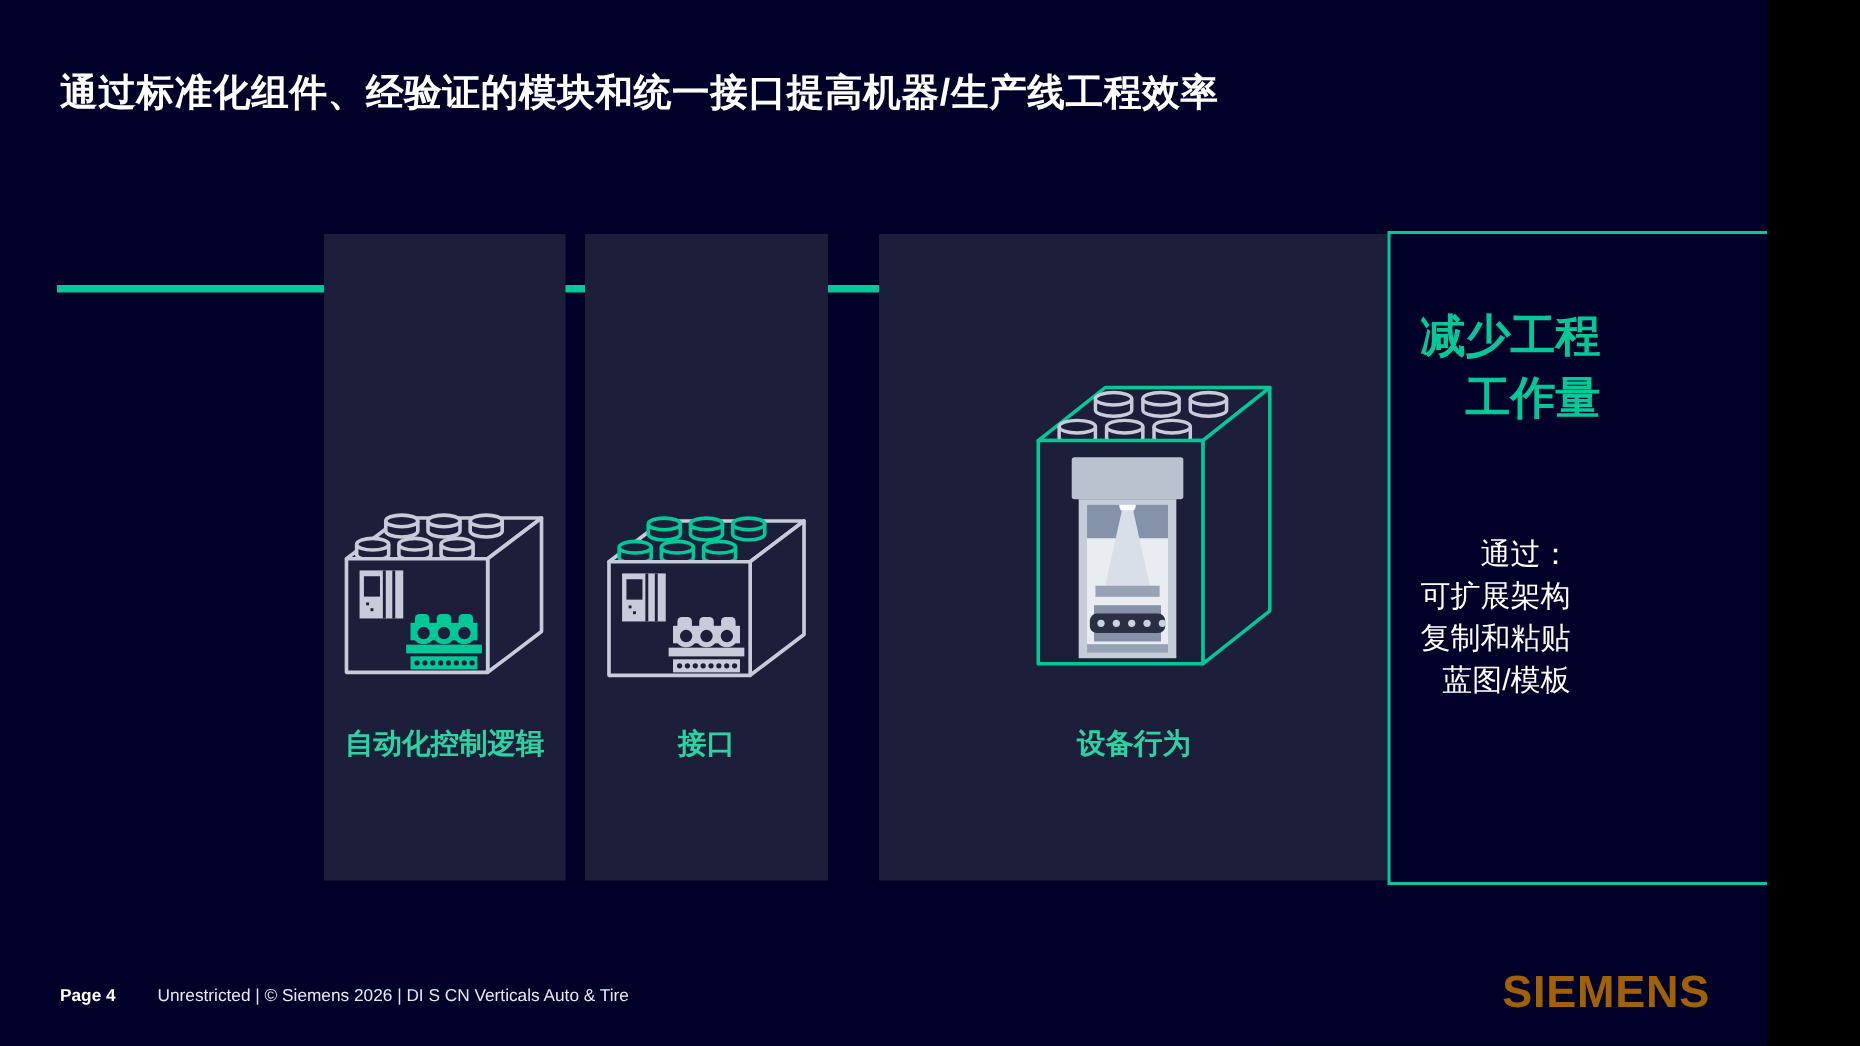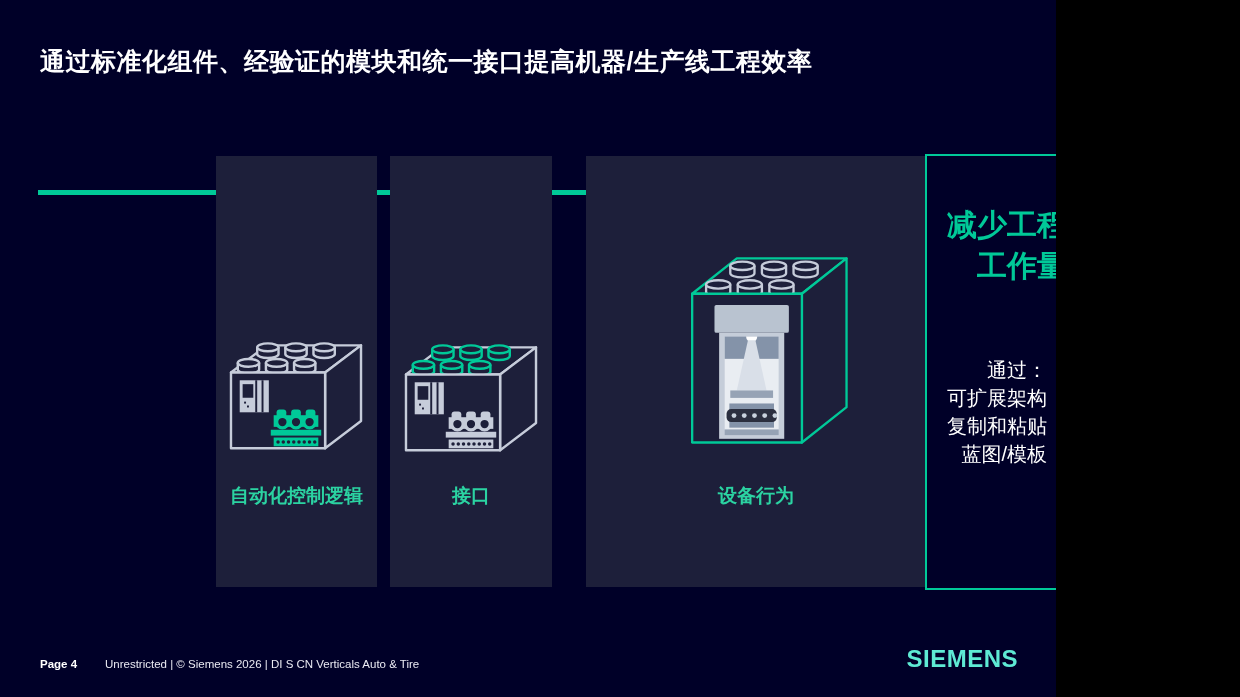--- a/index.html
+++ b/index.html
@@ -7,21 +7,21 @@
     --panel:#1D1F3A;
     --accent-green:#00C998;
     --label-green:#2BD3A2;
     --icon-gray:#C6CCDA;
     --white:#FFFFFF;
   }
   *{margin:0;padding:0;box-sizing:border-box;}
   html,body{background:#000;}
   body{font-family:"Liberation Sans","DejaVu Sans",sans-serif;}
   .slide{
-    position:relative;width:1056px;height:697px;
+    position:relative;width:1178px;height:697px;
     background:var(--bg);overflow:hidden;
   }
   .title{
     position:absolute;left:40px;top:45px;
     font-size:25px;font-weight:bold;color:var(--white);
     letter-spacing:0.5px;white-space:nowrap;
   }
   .panel{
     position:absolute;top:156px;height:431px;
     background:var(--panel);
@@ -71,21 +71,21 @@
   .footer-page{
     position:absolute;left:40px;top:658px;
     font-size:11.5px;font-weight:bold;color:var(--white);
   }
   .footer-meta{
     position:absolute;left:105px;top:658px;
     font-size:11.5px;color:#E9E9F2;
   }
   .logo{
     position:absolute;right:38px;top:645px;
-    font-size:24px;font-weight:bold;color:#5eead4;
+    font-size:30px;font-weight:bold;color:#a16207;
     letter-spacing:0.5px;
   }
 </style>
 </head>
 <body>
 
 <svg width="0" height="0" style="position:absolute" aria-hidden="true">
   <defs>
     <symbol id="brick" viewBox="0 0 150 135">
 

